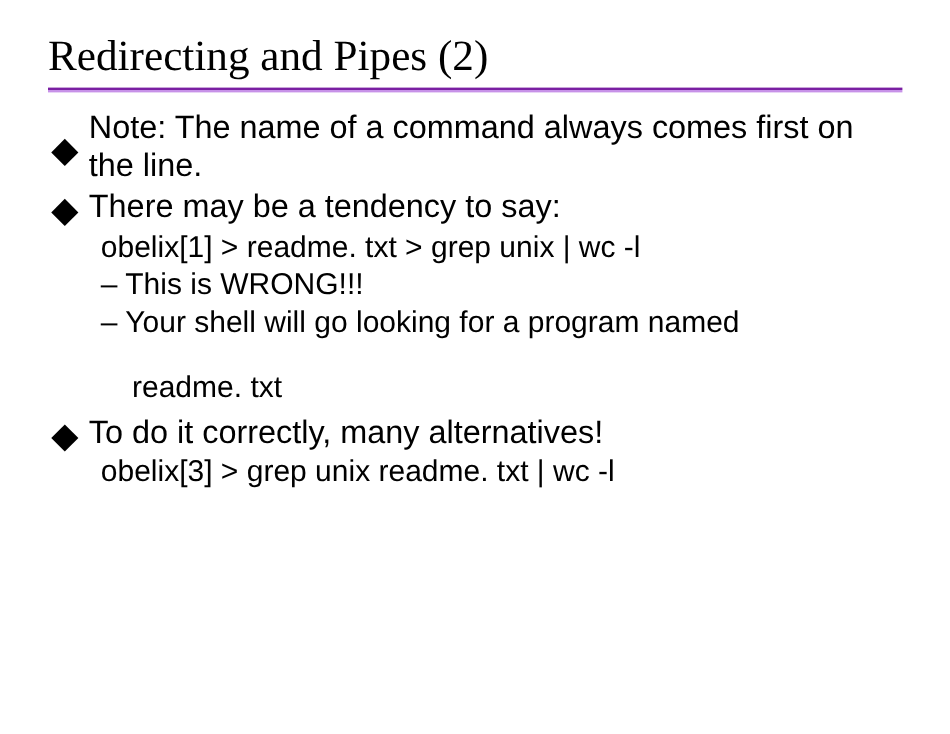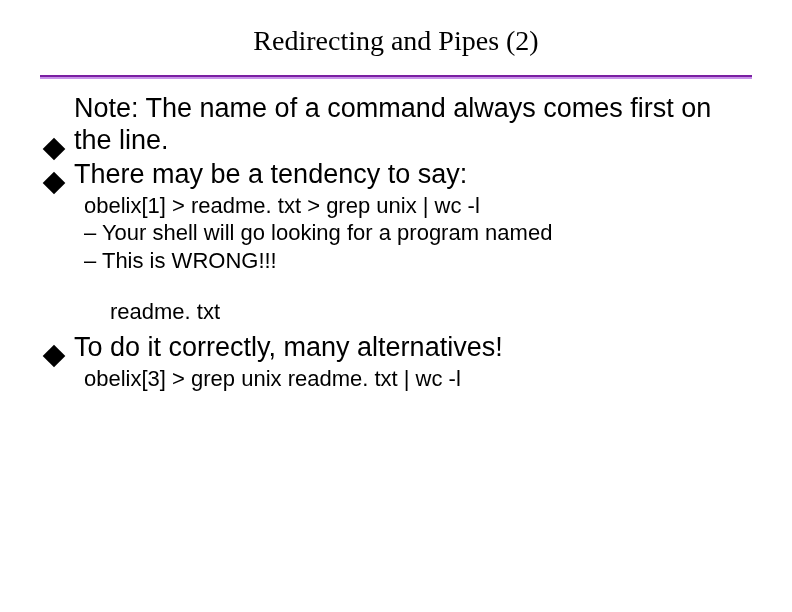--- a/index.html
+++ b/index.html
@@ -7,50 +7,50 @@
     width: 792px;
     height: 612px;
     background: #fff;
     font-family: Arial, Helvetica, sans-serif;
     color: #000;
     padding: 25px 40px 30px 40px;
     overflow: hidden;
   }
   .title {
     font-family: "Times New Roman", Times, serif;
-    font-size: 28px;
+    font-size: 36px;
     font-weight: 400;
-    text-align: center;
-    margin-bottom: 18px;
+    text-align: left;
+    margin-bottom: 6px;
   }
   .rule {
     height: 4px;
     width: 100%;
     background: linear-gradient(to bottom, #7a1fa2 0%, #7a1fa2 50%, #c792e8 50%, #c792e8 100%);
     margin-bottom: 14px;
   }
   .content { padding: 0 6px; }
   .bullet-row {
     display: flex;
-    align-items: flex-end;
+    align-items: center;
     font-size: 27px;
     line-height: 1.18;
     margin-bottom: 2px;
   }
   .bullet-icon {
     width: 16px; height: 16px;
     background: #000;
     transform: rotate(45deg);
     flex-shrink: 0;
     margin-top: 9px;
     margin-right: 12px;
   }
   .bullet-text { flex: 1; }
   .sub {
-    font-size: 22px;
+    font-size: 25px;
     line-height: 1.22;
     margin-left: 38px;
   }
   .sub div { margin-bottom: 1px; }
   .sub .indent { padding-left: 26px; margin-top: 24px; }
 </style>
 </head>
 <body>
 
 <div class="title">Redirecting and Pipes (2)</div>
@@ -63,22 +63,22 @@
     <div class="bullet-text">Note:  The name of a command always comes first on the line.</div>
   </div>
 
   <div class="bullet-row">
     <div class="bullet-icon"></div>
     <div class="bullet-text">There may be a tendency to say:</div>
   </div>
 
   <div class="sub">
     <div>obelix[1] &gt; readme. txt &gt; grep unix | wc -l</div>
+    <div>– This is WRONG!!!</div>
     <div>– Your shell will go looking for a program named</div>
-    <div>– This is WRONG!!!</div>
     <div class="indent">readme. txt</div>
   </div>
 
   <div class="bullet-row" style="margin-top:6px">
     <div class="bullet-icon"></div>
     <div class="bullet-text">To do it correctly, many alternatives!</div>
   </div>
 
   <div class="sub">
     <div>obelix[3] &gt; grep unix readme. txt | wc -l</div>

